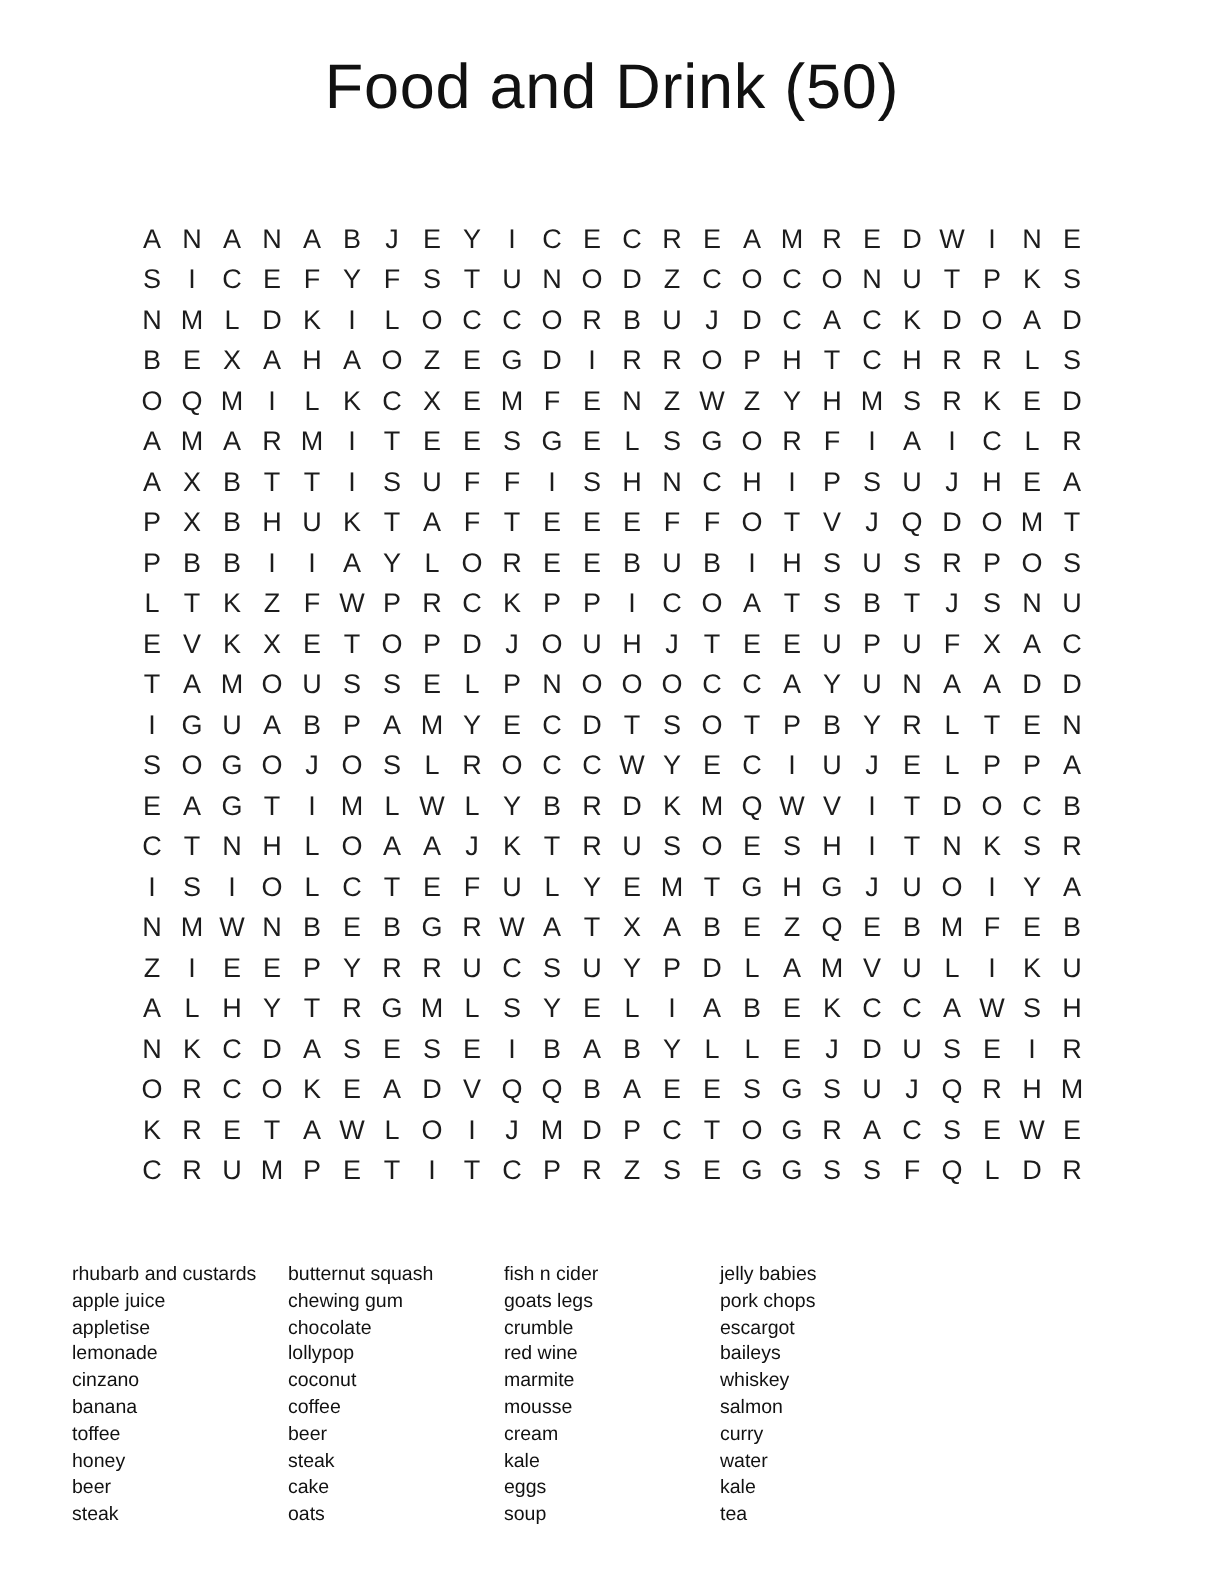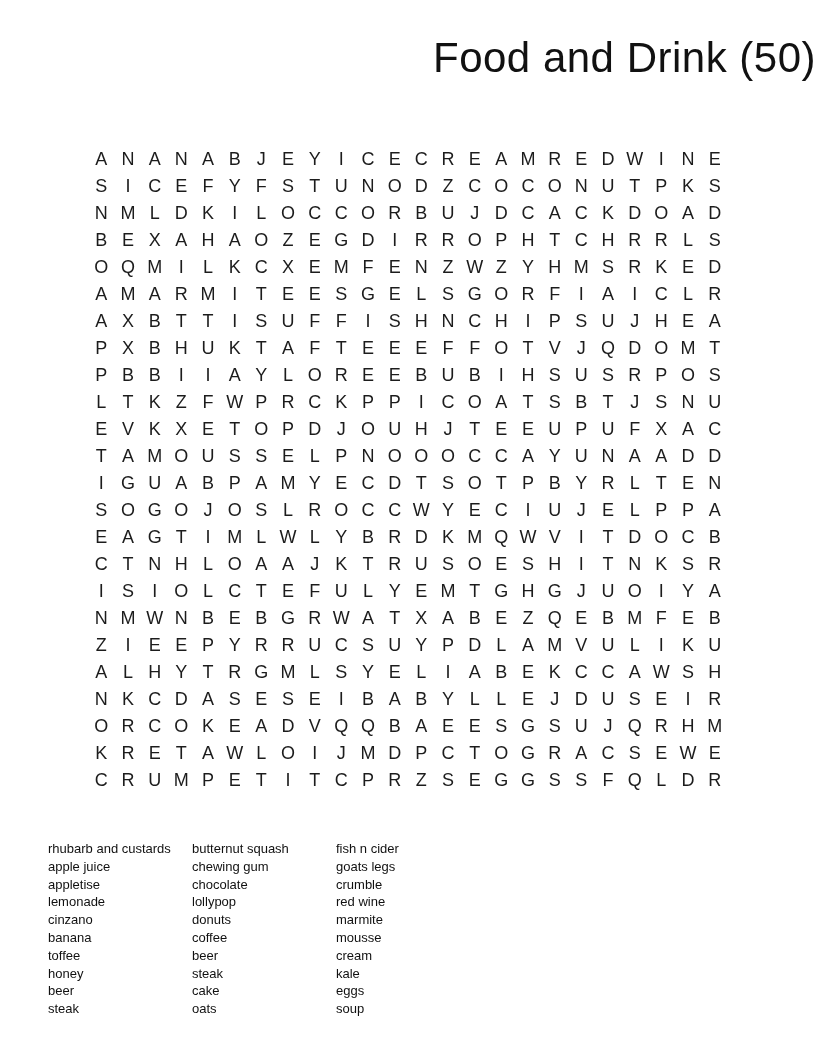--- a/index.html
+++ b/index.html
@@ -11,21 +11,21 @@
     overflow: hidden;
   }
   .page {
     width: 816px;
     height: 1056px;
     position: relative;
     background: var(--page-bg, #ffffff);
   }
   .title {
     margin-top: 34px;
-    text-align: right;
+    text-align: center;
     font-size: 42px;
     font-weight: 400;
     letter-spacing: 0.5px;
     color: var(--title-color, #111111);
     font-family: "Liberation Sans", sans-serif;
   }
   .grid {
     position: absolute;
     top: 111px;
     left: 88px;
@@ -655,33 +655,45 @@
         <div class="word-item">toffee</div>
         <div class="word-item">honey</div>
         <div class="word-item">beer</div>
         <div class="word-item">steak</div>
       </div>
       <div class="word-col">
         <div class="word-item">butternut squash</div>
         <div class="word-item">chewing gum</div>
         <div class="word-item">chocolate</div>
         <div class="word-item">lollypop</div>
-        <div class="word-item">donuts</div>
+        <div class="word-item">coconut</div>
         <div class="word-item">coffee</div>
         <div class="word-item">beer</div>
         <div class="word-item">steak</div>
         <div class="word-item">cake</div>
         <div class="word-item">oats</div>
       </div>
       <div class="word-col">
         <div class="word-item">fish n cider</div>
         <div class="word-item">goats legs</div>
         <div class="word-item">crumble</div>
         <div class="word-item">red wine</div>
         <div class="word-item">marmite</div>
         <div class="word-item">mousse</div>
         <div class="word-item">cream</div>
         <div class="word-item">kale</div>
         <div class="word-item">eggs</div>
         <div class="word-item">soup</div>
       </div>
+      <div class="word-col">
+        <div class="word-item">jelly babies</div>
+        <div class="word-item">pork chops</div>
+        <div class="word-item">escargot</div>
+        <div class="word-item">baileys</div>
+        <div class="word-item">whiskey</div>
+        <div class="word-item">salmon</div>
+        <div class="word-item">curry</div>
+        <div class="word-item">water</div>
+        <div class="word-item">kale</div>
+        <div class="word-item">tea</div>
+      </div>
     </div>
 </div>
 
 </body></html>

